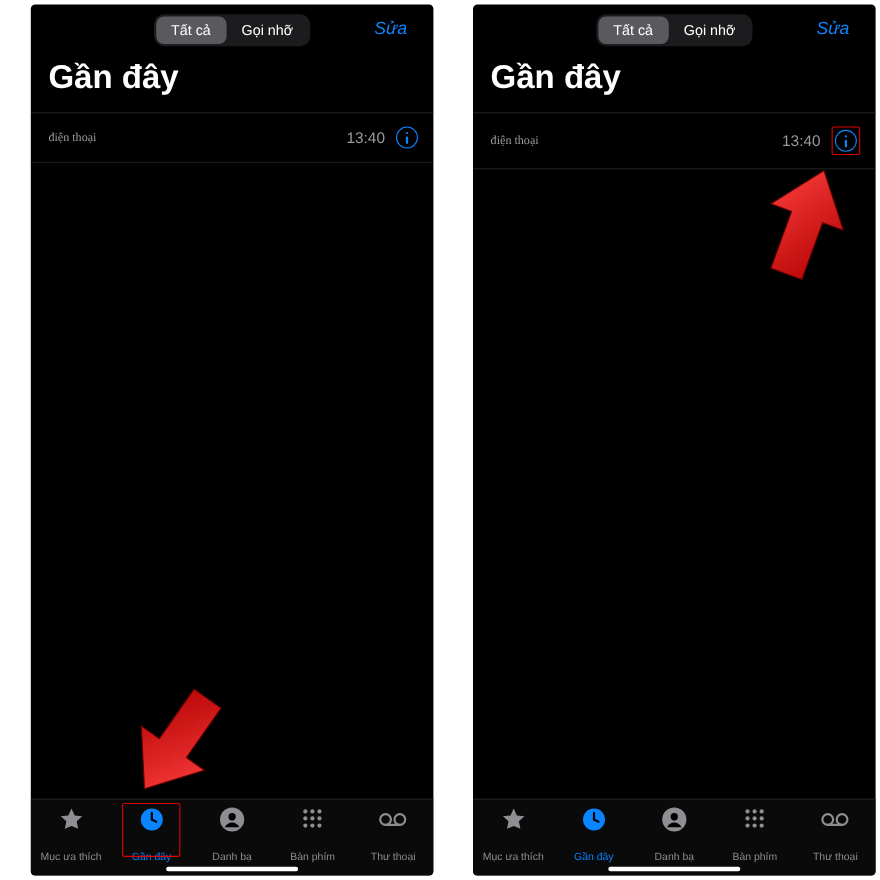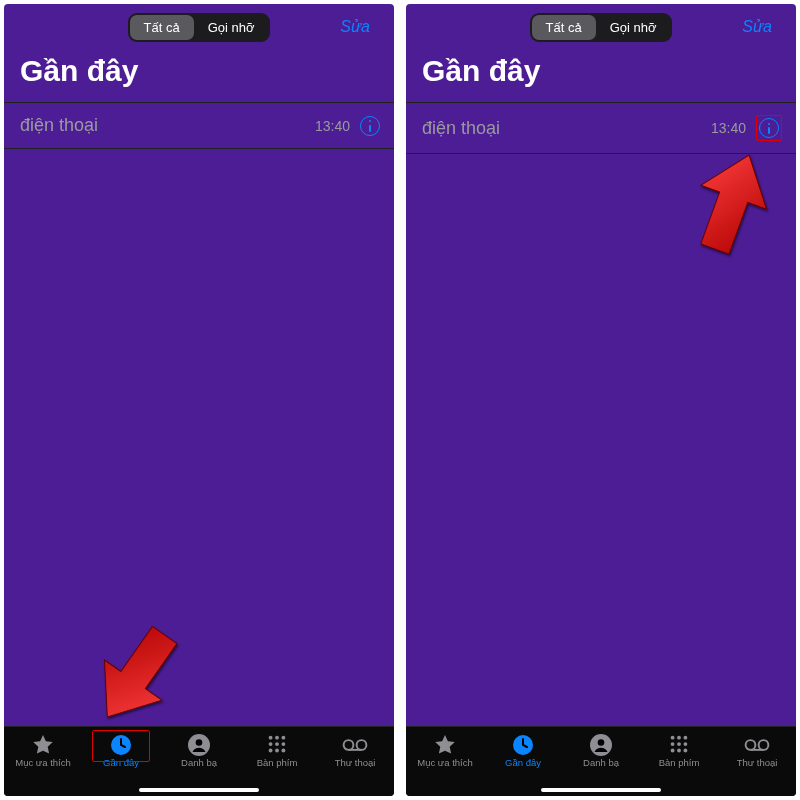--- a/index.html
+++ b/index.html
@@ -1,26 +1,27 @@
 <!DOCTYPE html>
 <html><head>
 <meta charset="utf-8">
 <style>
   * { box-sizing: border-box; margin: 0; padding: 0; }
   html, body { width: 800px; height: 800px; background: #fff; font-family: -apple-system, "Helvetica Neue", Arial, sans-serif; }
   .canvas { width: 800px; height: 800px; background: #fff; display: flex; gap: 12px; padding: 4px; }
   .phone {
     flex: 1 1 0;
-    background: #4c1d95;
+    background: #000000;
     border-radius: 4px;
     display: flex;
     flex-direction: column;
     color: #fff;
     position: relative;
     overflow: hidden;
+    margin-left: 24px;
   }
   .topbar {
     display: flex;
     align-items: center;
     justify-content: center;
     position: relative;
     height: 46px;
   }
   .seg {
     display: flex;
@@ -52,21 +53,21 @@
     padding: 4px 16px 14px 16px;
   }
   .row {
     display: flex;
     align-items: center;
     justify-content: space-between;
     padding: 12px 14px 12px 16px;
     border-top: 1px solid #222;
     border-bottom: 1px solid #222;
   }
-  .row .caller { color: #9a9a9e; font-size: 18px; }
+  .row .caller { color: #9a9a9e; font-size: 11px; font-family: Liberation Serif, serif; }
   .row .right { display: flex; align-items: center; gap: 10px; }
   .row .time { color: #9a9a9e; font-size: 14px; text-align: right; }
   .info-icon {
     width: 20px; height: 20px; border: 1.5px solid #0a84ff; border-radius: 50%;
     display: flex; align-items: center; justify-content: center;
     position: relative;
   }
   .info-icon::before {
     content: ""; position: absolute; top: 3.5px; width: 2px; height: 2px; background: #0a84ff; border-radius: 50%;
   }
@@ -85,21 +86,21 @@
     background: #0a0a0a;
     height: 70px;
     align-items: flex-start;
     padding-top: 6px;
   }
   .tab {
     flex: 1;
     display: flex;
     flex-direction: column;
     align-items: center;
-    gap: 0;
+    gap: 17px;
     color: #8e8e93;
     cursor: pointer;
     position: relative;
   }
   .tab.active { color: #0a84ff; }
   .tab .lbl { font-size: 9.5px; }
   .tab-highlight {
     position: absolute;
     top: -3px; bottom: 6px; left: 10px; right: 10px;
     border: 1.5px solid #e00000;

